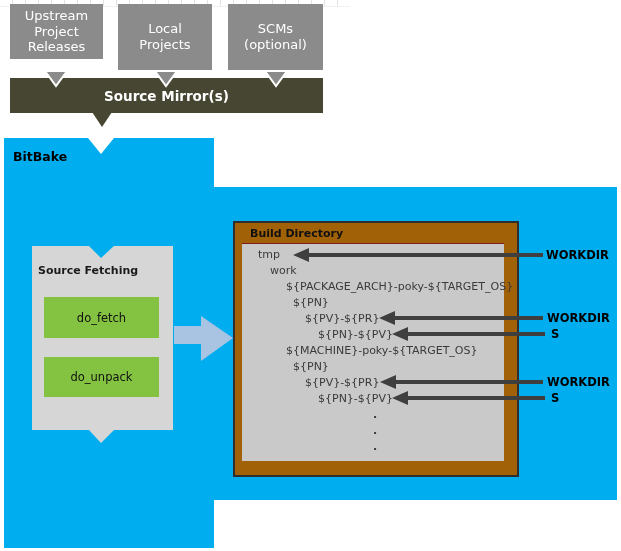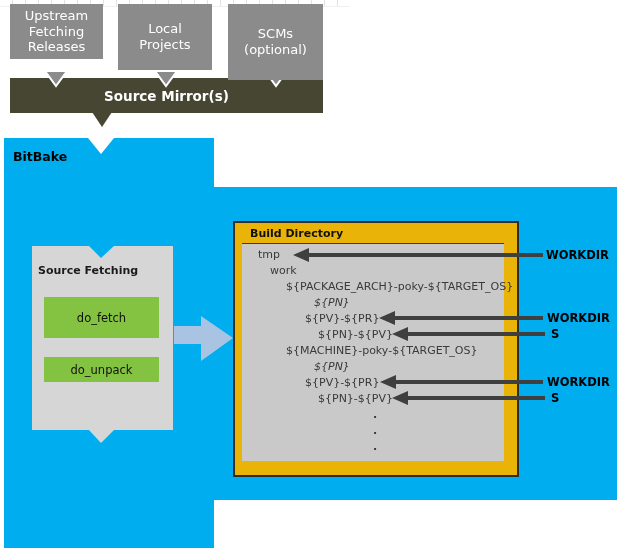--- a/index.html
+++ b/index.html
@@ -15,46 +15,46 @@
   
   .grid-strip{left:0;top:0;width:350px;height:6px;
     background:repeating-linear-gradient(90deg,transparent 0 12px,#e2e2e2 12px 13px);
     border-bottom:1px solid #f0f0f0;}
 
   
   .top-box{background:var(--box-gray);color:#ffffff;font-size:13px;line-height:1.22;
     display:flex;flex-direction:column;align-items:center;justify-content:center;text-align:center;}
   .box-upstream{left:10px;top:4px;width:93px;height:55px;}
   .box-local{left:118px;top:4px;width:94px;height:66px;}
-  .box-scms{left:228px;top:4px;width:95px;height:76px;}
+  .box-scms{left:228px;top:4px;width:95px;height:66px;}
 
   
   .mirror-bar{left:10px;top:78px;width:313px;height:35px;background:var(--olive);
     color:#ffffff;font-size:13.5px;font-weight:bold;display:flex;align-items:center;justify-content:center;}
 
   
   .bitbake-label{left:13px;top:149px;color:#000000;font-size:12.5px;font-weight:bold;}
 
   
   .sf-panel{left:32px;top:246px;width:141px;height:184px;background:var(--panel-gray);}
   .sf-title{left:6px;top:18px;position:absolute;color:#1a1a1a;font-size:11px;font-weight:bold;}
   .task-box{position:absolute;left:12px;width:115px;background:var(--green);color:#111111;
     font-size:11.5px;display:flex;align-items:center;justify-content:center;}
   .task-fetch{top:51px;height:41px;}
-  .task-unpack{top:111px;height:25px;}
+  .task-unpack{top:111px;height:40px;}
 
   
-  .bd-panel{left:233px;top:221px;width:286px;height:256px;background:#eab308;
+  .bd-panel{left:233px;top:221px;width:286px;height:256px;background:#a16207;
     border:2px solid #2e2e2e;box-sizing:border-box;}
   .bd-title{position:absolute;left:15px;top:4px;color:#111111;font-size:11px;font-weight:bold;}
   .bd-inner{position:absolute;left:7px;top:20px;width:262px;height:218px;background:var(--inner-gray);
     border-top:1px solid #7f1d1d;box-sizing:border-box;padding-top:3px;}
   .tree-row{height:16px;line-height:16px;font-size:11px;color:#3a3a3a;white-space:pre;}
   .ind-a{padding-left:16px;} .ind-b{padding-left:28px;} .ind-c{padding-left:44px;}
-  .ind-d{padding-left:72px;font-style:italic;} .ind-e{padding-left:63px;} .ind-f{padding-left:76px;}
+  .ind-d{padding-left:51px;} .ind-e{padding-left:63px;} .ind-f{padding-left:76px;}
   .ind-dot{padding-left:131px;font-weight:bold;}
 
   
   .anno-label{color:#000000;font-size:11.5px;font-weight:600;height:16px;line-height:16px;}
   .lbl-tmpdir{left:546px;top:247px;}
   .lbl-workdir1{left:547px;top:310px;}
   .lbl-s1{left:551px;top:326px;}
   .lbl-workdir2{left:547px;top:374px;}
   .lbl-s2{left:551px;top:390px;}
 </style>
@@ -75,21 +75,21 @@
 
   <svg class="layer">
     <polygon points="45,71 67,71 56,86" style="fill:var(--box-gray);stroke:#ffffff;stroke-width:2"></polygon>
     <polygon points="155,71 177,71 166,86" style="fill:var(--box-gray);stroke:#ffffff;stroke-width:2"></polygon>
     <polygon points="265,71 287,71 276,86" style="fill:var(--box-gray);stroke:#ffffff;stroke-width:2"></polygon>
     <polygon points="92,112 112,112 102,127" style="fill:var(--olive)"></polygon>
   </svg>
 
   <div class="abs top-box box-upstream">
     <span>Upstream</span>
-    <span>Fetching</span>
+    <span>Project</span>
     <span>Releases</span>
   </div>
   <div class="abs top-box box-local">
     <span>Local</span>
     <span>Projects</span>
   </div>
   <div class="abs top-box box-scms">
     <span>SCMs</span>
     <span>(optional)</span>
   </div>

